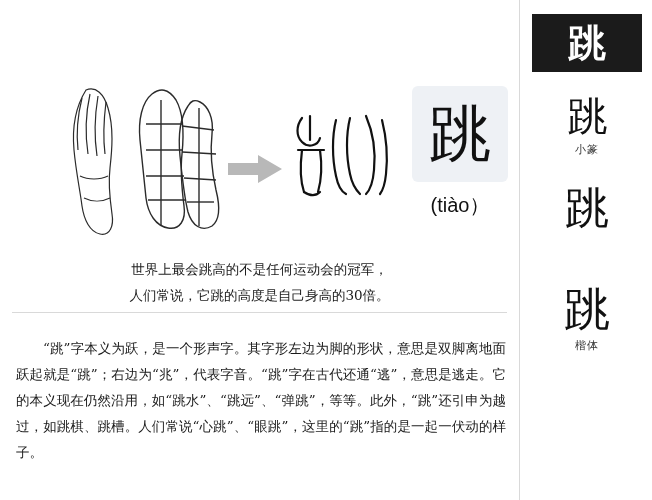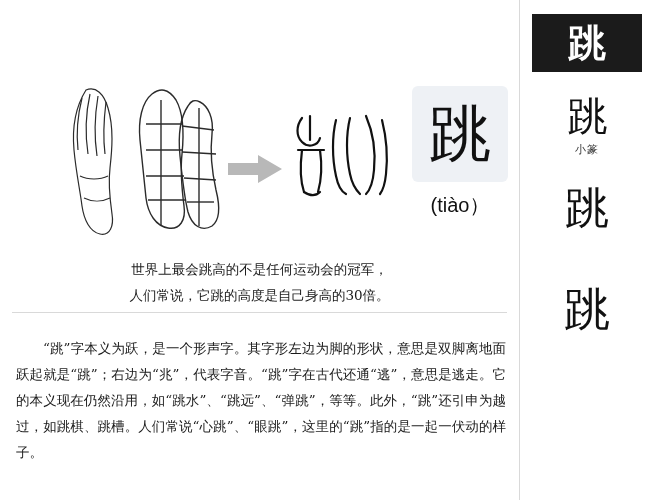--- a/index.html
+++ b/index.html
@@ -263,16 +263,17 @@
       <span class="big">跳</span>
       <span class="cap">小篆</span>
     </div>
 
     <div id="script-clerical" class="script-block">
       <span class="big">跳</span>
     </div>
 
     <div id="script-regular" class="script-block">
       <span class="big">跳</span>
+      <span class="cap">楷体</span>
     </div>
   </div>
 
 </div>
 
 </body></html>

